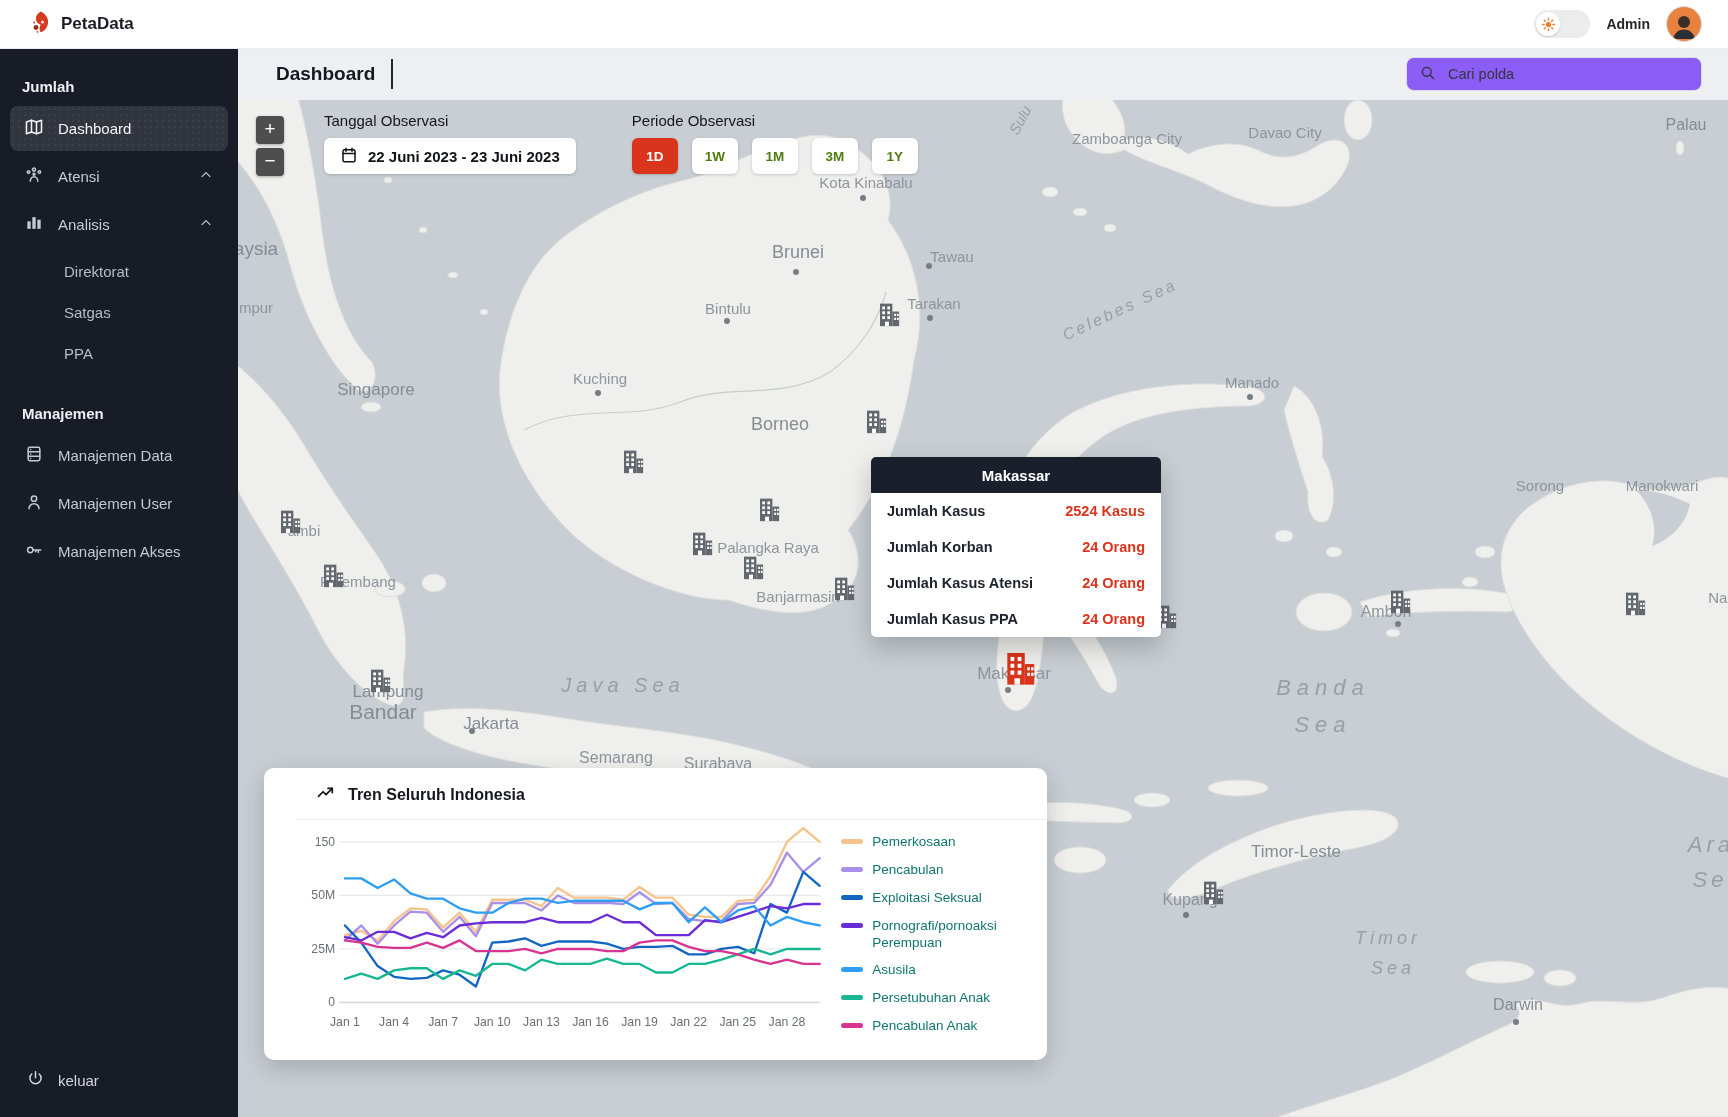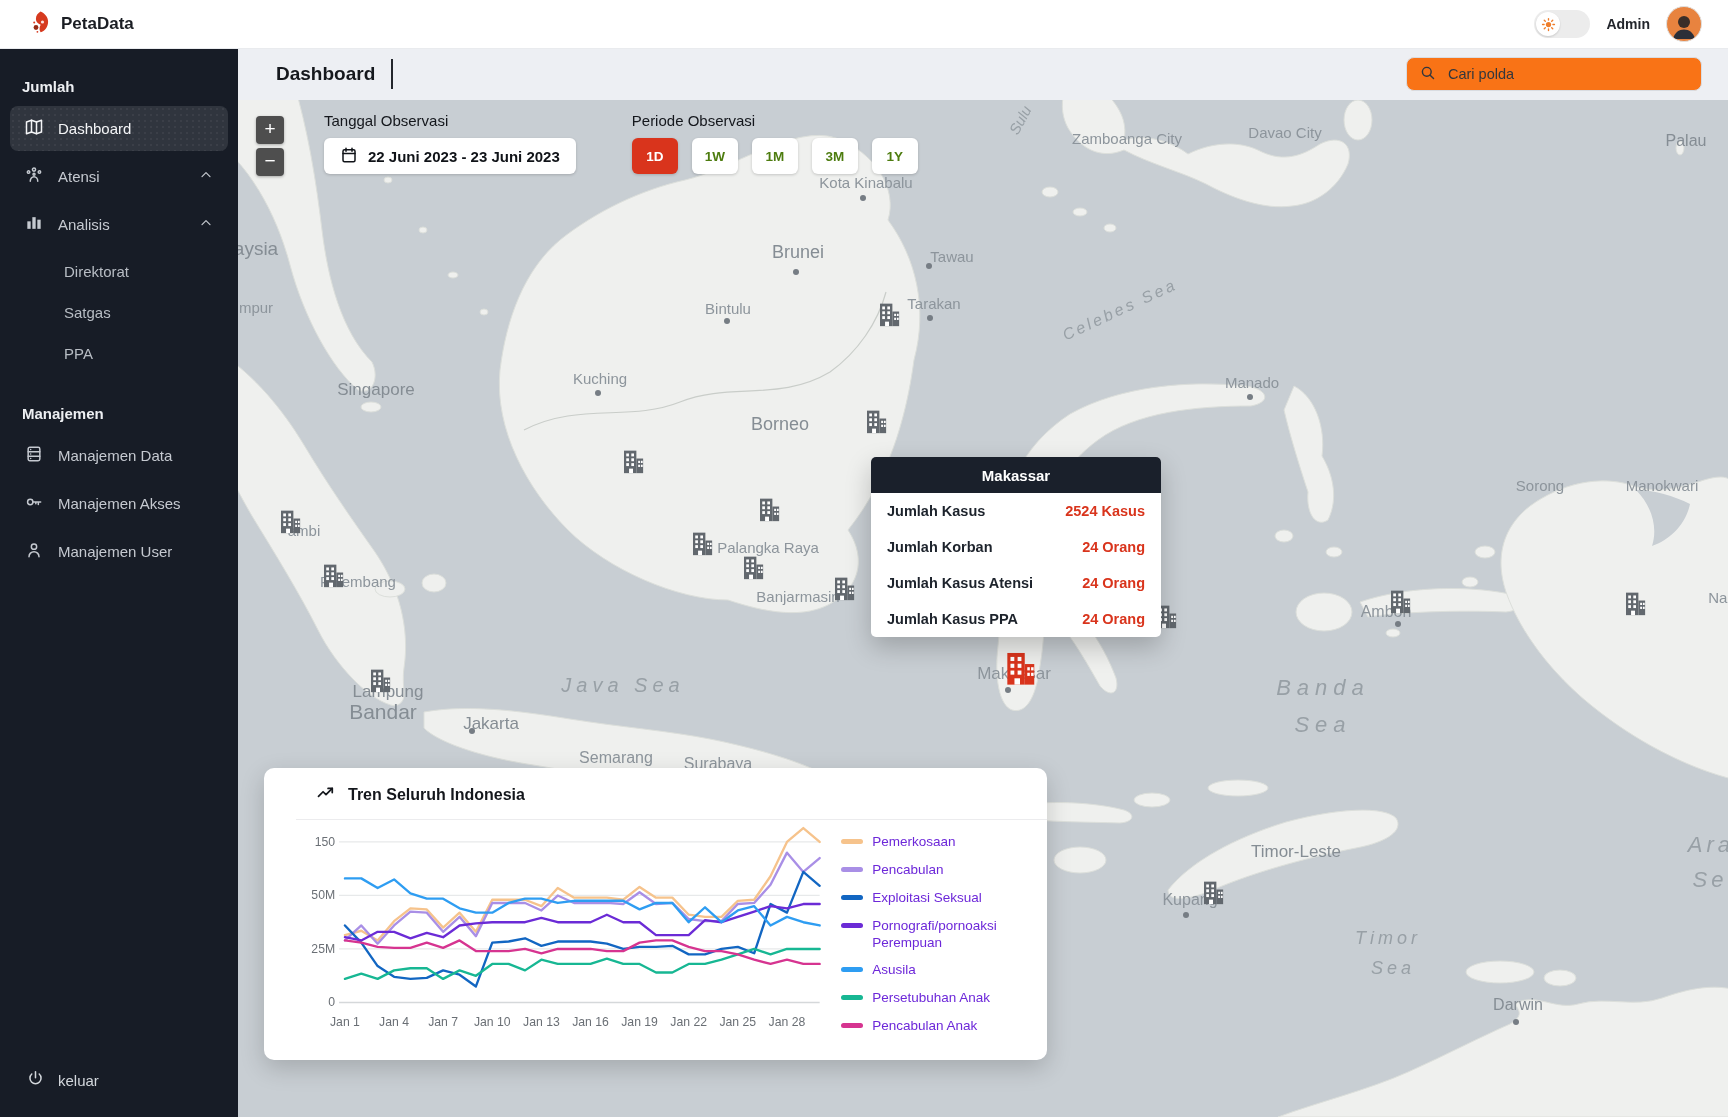--- a/index.html
+++ b/index.html
@@ -26,21 +26,21 @@
      background-image:radial-gradient(rgba(255,255,255,.05) 1px,transparent 1px);background-size:6px 6px;}
   .nav-item .chev{margin-left:auto;}
   .sub-item{padding:11px 14px 11px 54px;margin:2px 10px;color:#b8bdc4;font-size:15px;cursor:pointer;}
   .side-spacer{flex:1;}
   .logout{display:flex;align-items:center;gap:13px;padding:14px 26px 26px;color:#d3d7dc;font-size:15px;cursor:pointer;}
   
   .subheader{position:absolute;left:238px;top:48px;width:1490px;height:52px;background:#edeff3;
              display:flex;align-items:center;z-index:30;}
   .page-title{font-size:19px;font-weight:700;color:#15181d;margin-left:38px;}
   .title-div{width:2px;height:30px;background:#23262c;margin-left:16px;}
-  .search{position:absolute;right:26px;top:9px;width:296px;height:34px;background:#f97316;border:1px solid #d9dce1;
+  .search{position:absolute;right:26px;top:9px;width:296px;height:34px;background:#8b5cf6;border:1px solid #d9dce1;
           border-radius:8px;display:flex;align-items:center;gap:10px;padding:1px 12px;box-sizing:border-box;}
   .search input{border:none;outline:none;font-size:14.5px;font-family:inherit;color:#22252a;width:220px;background:transparent;}
   .search input::placeholder{color:#33373d;opacity:1;}
   
   .map{position:absolute;left:238px;top:100px;width:1490px;height:1017px;background:#c8ced3;overflow:hidden;cursor:grab;}
   .land{position:absolute;left:0;top:0;}
   .mlabel{position:absolute;white-space:nowrap;color:#8d959c;z-index:3;}
   .mlabel.country{color:#858d94;font-weight:500;}
   .mlabel.sea{font-style:italic;color:#98a0a6;}
   .mdot{position:absolute;width:6px;height:6px;border-radius:50%;background:#767d84;transform:translate(-50%,-50%);z-index:3;}
@@ -67,21 +67,21 @@
   .tt-row{display:flex;justify-content:space-between;align-items:center;height:36px;padding:0 16px;}
   .tt-label{font-size:14.5px;font-weight:700;color:#1d232c;}
   .tt-value{font-size:14.5px;font-weight:700;}
   
   .chartcard{position:absolute;left:26px;top:668px;width:783px;height:292px;background:#fff;border-radius:10px;
              box-shadow:0 8px 24px rgba(0,0,0,.18);z-index:15;box-sizing:border-box;padding-left:32px;}
   .cc-head{display:flex;align-items:center;gap:12px;padding:15px 20px 12px;border-bottom:1px solid #ececee;}
   .cc-title{font-size:16px;font-weight:700;color:#14171c;}
   .cc-body{display:flex;}
   .legend{padding:14px 10px 0 2px;display:flex;flex-direction:column;gap:11px;width:212px;box-sizing:border-box;}
-  .lg-item{display:flex;align-items:flex-start;gap:9px;font-size:13.5px;color:#6d28d9;line-height:1.25;}
+  .lg-item{display:flex;align-items:flex-start;gap:9px;font-size:13.5px;color:#0f766e;line-height:1.25;}
   .lg-swatch{width:22px;height:5px;border-radius:3px;flex:0 0 auto;margin-top:5px;}
   svg text{font-family:"Liberation Sans",sans-serif;}
 </style>
 </head>
 <body>
 
 <svg width="0" height="0" style="position:absolute">
   <defs>
     <symbol id="bld" viewBox="0 0 24 24">
       <rect x="4" y="2" width="11" height="20" fill="currentColor"></rect>
@@ -180,31 +180,31 @@
       <div class="nav-item">
         <span><svg width="20" height="20" viewBox="0 0 24 24" fill="none" stroke="currentColor" stroke-width="1.8" stroke-linecap="round" stroke-linejoin="round">
             <rect x="5" y="4" width="14" height="16" rx="2"></rect>
             <path d="M5 9.3h14M5 14.6h14"></path>
             <path d="M8 6.6h.01M8 12h.01M8 17.3h.01"></path>
           </svg></span>
         <span>Manajemen Data</span>
       </div>
       <div class="nav-item">
         <span><svg width="20" height="20" viewBox="0 0 24 24" fill="none" stroke="currentColor" stroke-width="1.8" stroke-linecap="round" stroke-linejoin="round">
+            <circle cx="12" cy="8" r="3.2"></circle>
+            <path d="M6 20c0-3.3 2.7-6 6-6s6 2.7 6 6"></path>
+          </svg></span>
+        <span>Manajemen User</span>
+      </div>
+      <div class="nav-item">
+        <span><svg width="20" height="20" viewBox="0 0 24 24" fill="none" stroke="currentColor" stroke-width="1.8" stroke-linecap="round" stroke-linejoin="round">
             <circle cx="7.5" cy="12" r="3.2"></circle>
             <path d="M10.8 12H20M17.2 12v3M14.2 12v2.2"></path>
           </svg></span>
         <span>Manajemen Akses</span>
-      </div>
-      <div class="nav-item">
-        <span><svg width="20" height="20" viewBox="0 0 24 24" fill="none" stroke="currentColor" stroke-width="1.8" stroke-linecap="round" stroke-linejoin="round">
-            <circle cx="12" cy="8" r="3.2"></circle>
-            <path d="M6 20c0-3.3 2.7-6 6-6s6 2.7 6 6"></path>
-          </svg></span>
-        <span>Manajemen User</span>
       </div>
     </div>
   <div class="side-spacer"></div>
   <div class="logout">
     <span>
       <svg width="19" height="19" viewBox="0 0 24 24" fill="none" stroke="currentColor" stroke-width="1.9" stroke-linecap="round">
         <path d="M12 3.5v7.5"></path>
           <path d="M7.3 6.4a7 7 0 1 0 9.4 0"></path>
       </svg>
     </span>
@@ -271,21 +271,21 @@
       <ellipse cx="1322" cy="878" rx="16" ry="8"></ellipse>
     </g>
     <path d="M1398,390 C1414,406 1420,428 1414,446 C1432,440 1448,424 1452,404 C1436,396 1416,390 1398,390 Z" fill="#c8ced3"></path>
     <path d="M286,330 C340,302 392,322 442,302 C492,282 542,302 592,272 C620,252 640,222 648,192" stroke="#c9cdc9" stroke-width="1.2" fill="none"></path>
   </svg>
 
   <div id="map-labels">
       <span class="mlabel sea" style="left: 782px; top: 20px; font-size: 15px; transform: translate(-50%, -50%) rotate(-62deg);">Sulu</span>
       <span class="mlabel city" style="left: 889px; top: 38px; font-size: 15px; transform: translate(-50%, -50%);">Zamboanga City</span>
       <span class="mlabel city" style="left: 1047px; top: 32px; font-size: 15px; transform: translate(-50%, -50%);">Davao City</span>
-      <span class="mlabel country" style="left: 1448px; top: 25px; font-size: 16px; transform: translate(-50%, -50%); margin-top: 16px;">Palau</span>
+      <span class="mlabel country" style="left: 1448px; top: 25px; font-size: 16px; transform: translate(-50%, -50%);">Palau</span>
       <span class="mlabel city" style="left: 628px; top: 82px; font-size: 15px; transform: translate(-50%, -50%);">Kota Kinabalu</span>
       <span class="mlabel country" style="left: 560px; top: 152px; font-size: 18px; transform: translate(-50%, -50%);">Brunei</span>
       <span class="mlabel city" style="left: 714px; top: 156px; font-size: 15px; transform: translate(-50%, -50%);">Tawau</span>
       <span class="mlabel city" style="left: 490px; top: 208px; font-size: 15px; transform: translate(-50%, -50%);">Bintulu</span>
       <span class="mlabel city" style="left: 696px; top: 203px; font-size: 15px; transform: translate(-50%, -50%);">Tarakan</span>
       <span class="mlabel sea" style="left: 882px; top: 210px; font-size: 16px; letter-spacing: 3px; transform: translate(-50%, -50%) rotate(-25deg);">Celebes Sea</span>
       <span class="mlabel city" style="left: 362px; top: 278px; font-size: 15px; transform: translate(-50%, -50%);">Kuching</span>
       <span class="mlabel city" style="left: 1014px; top: 282px; font-size: 15px; transform: translate(-50%, -50%);">Manado</span>
       <span class="mlabel country" style="left: 138px; top: 290px; font-size: 17px; transform: translate(-50%, -50%);">Singapore</span>
       <span class="mlabel country" style="left: 542px; top: 324px; font-size: 18px; transform: translate(-50%, -50%);">Borneo</span>

